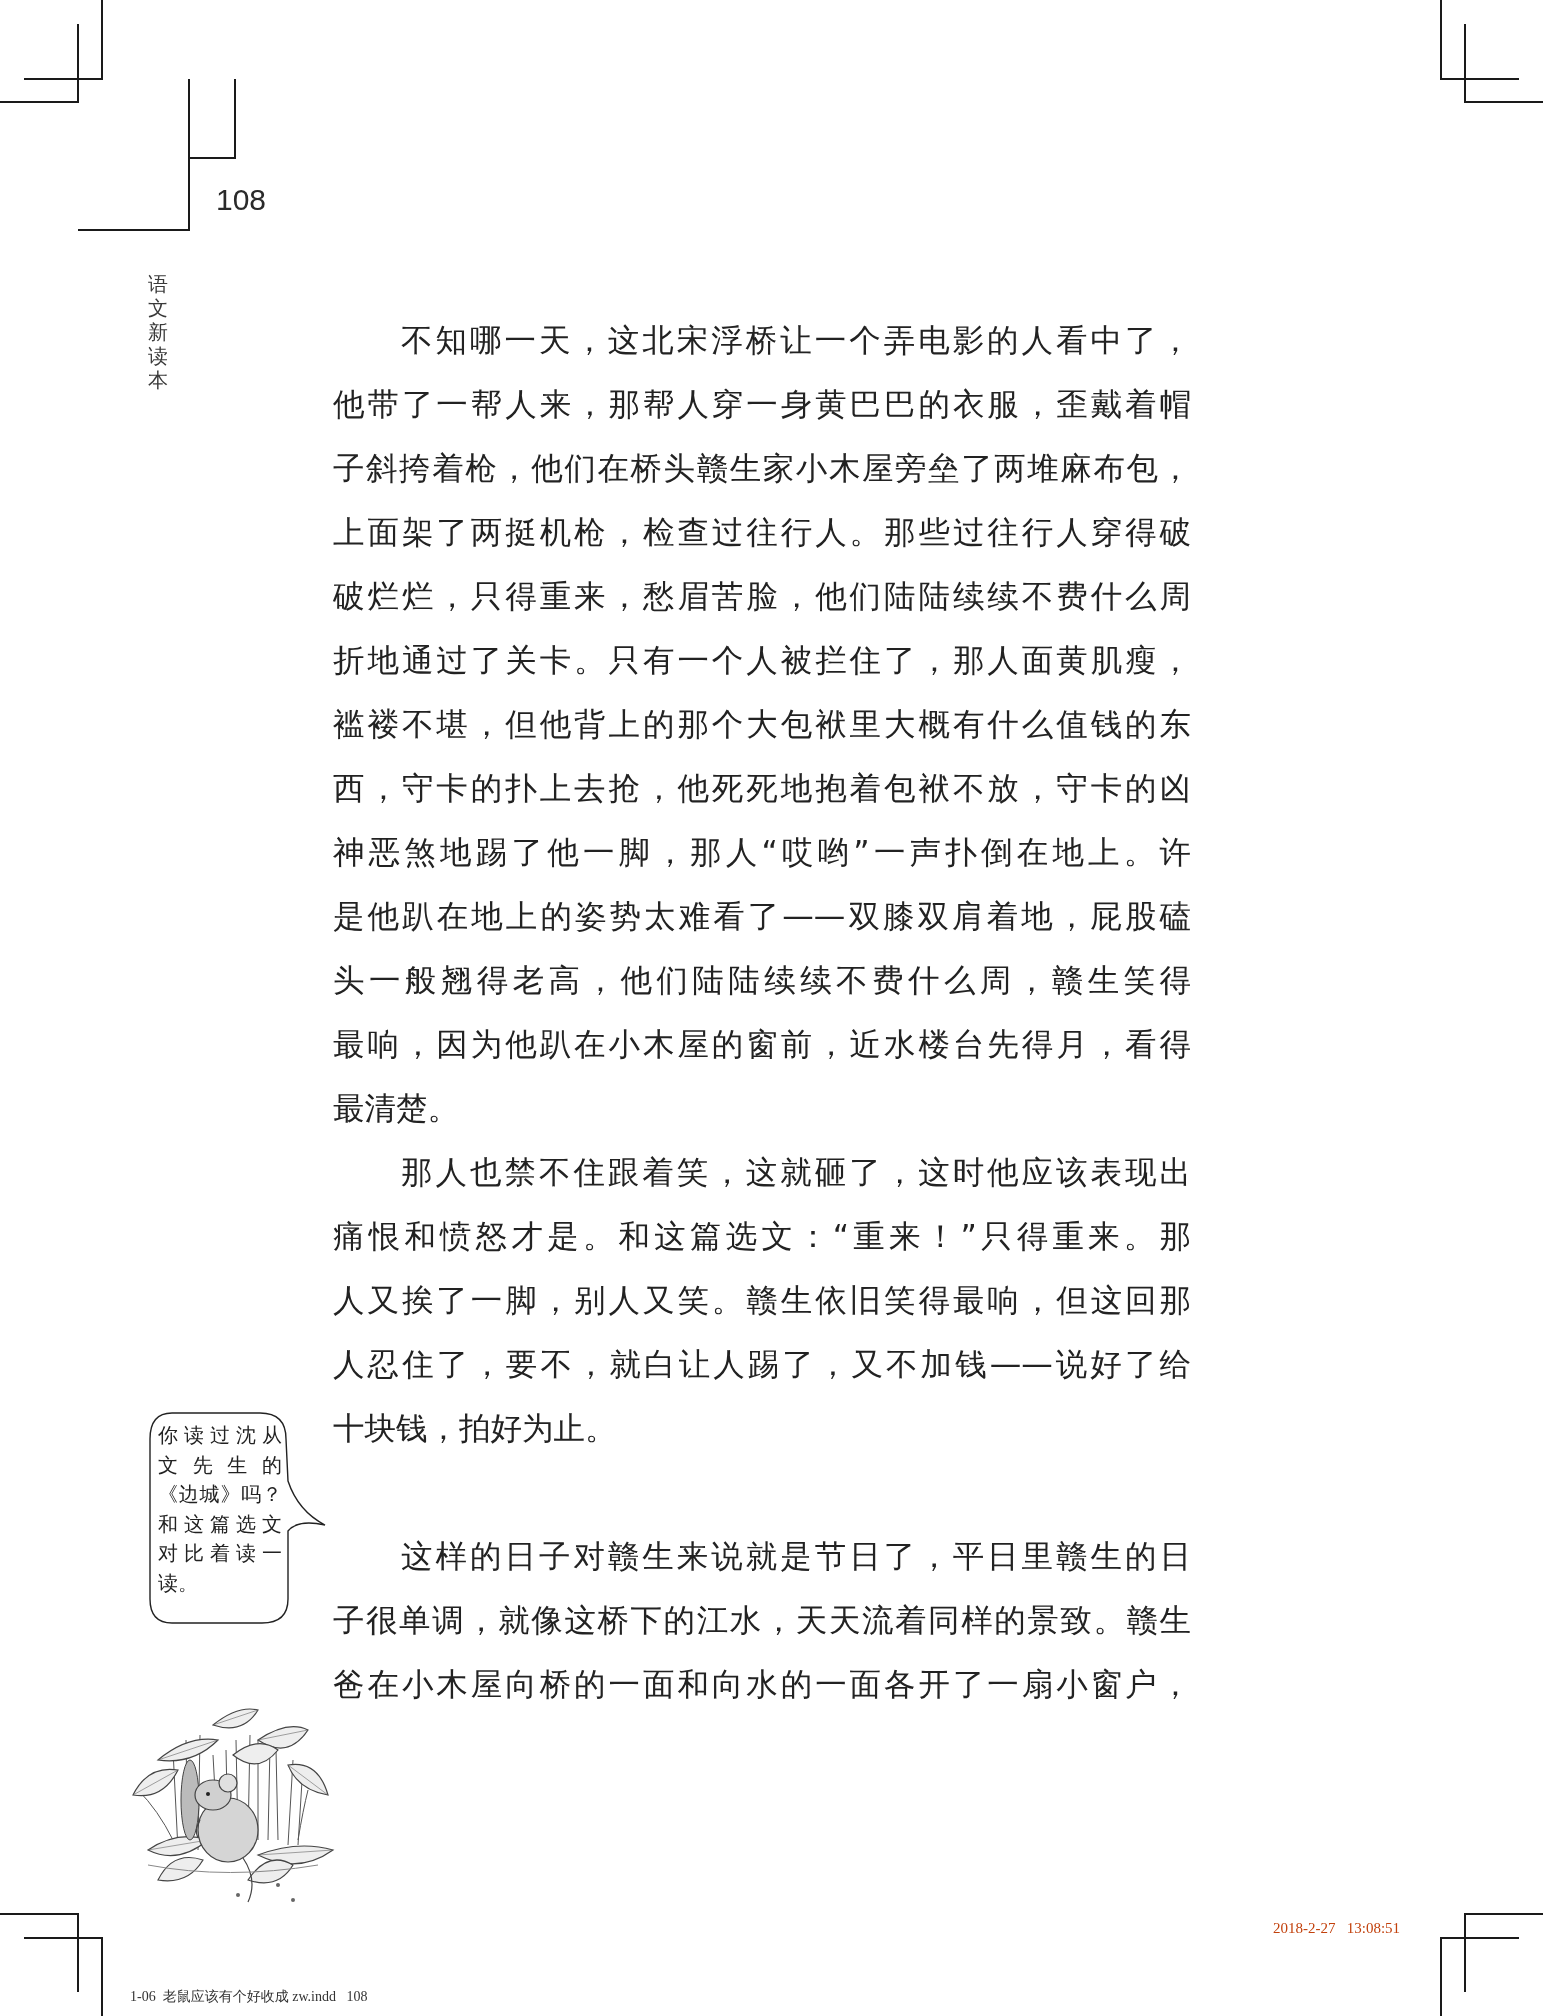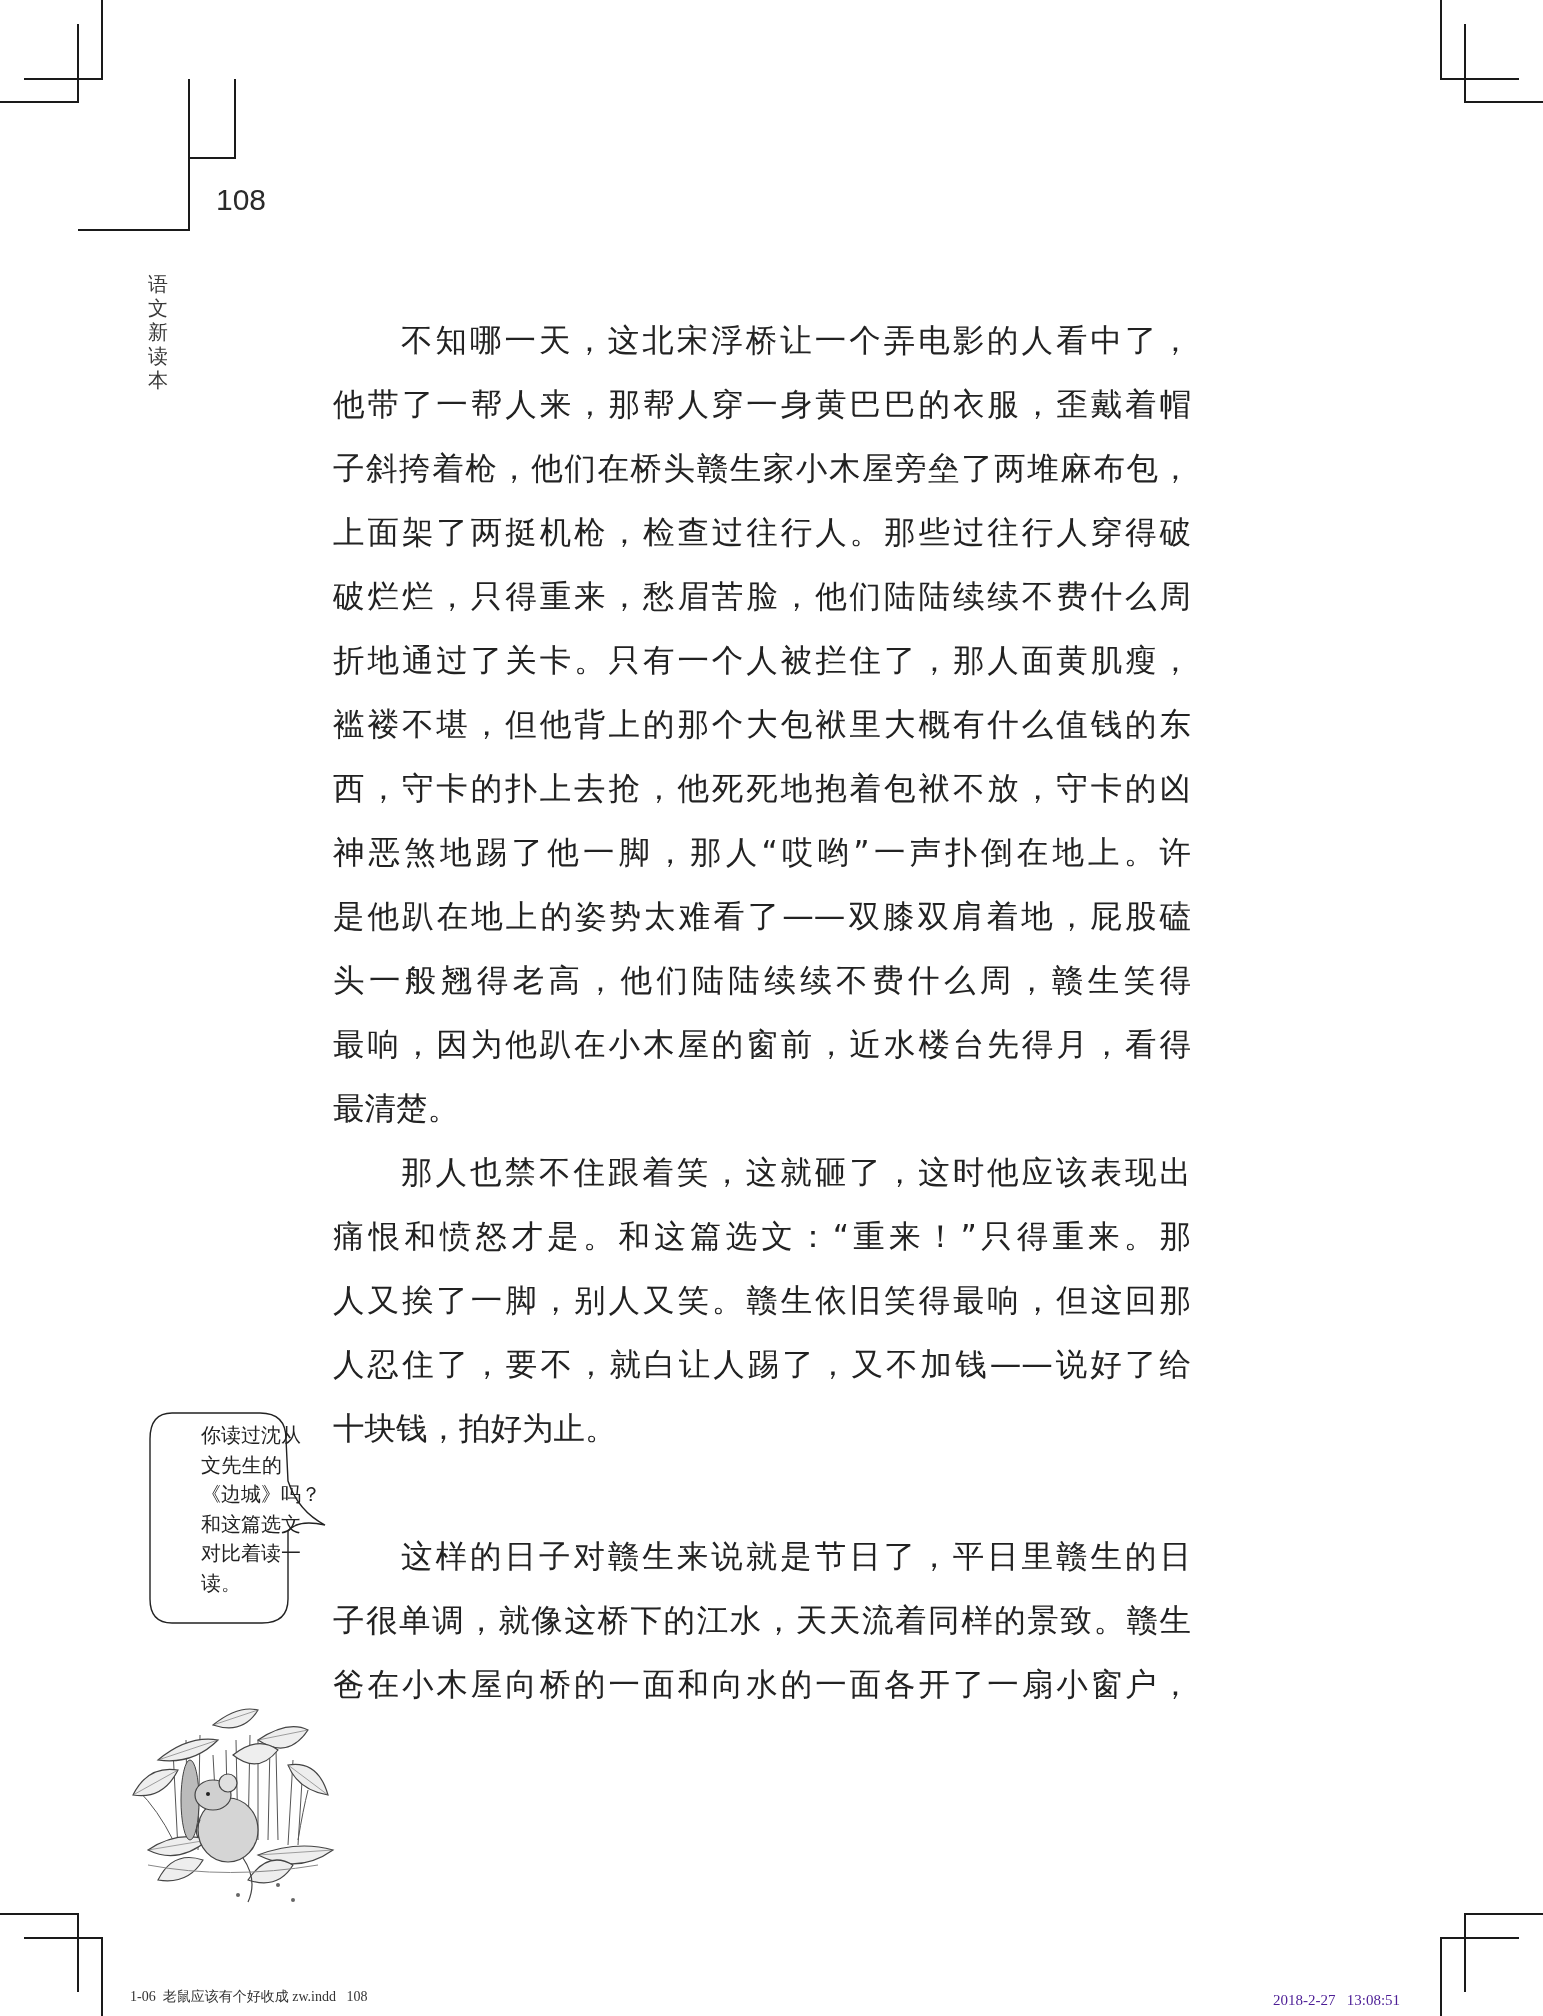--- a/index.html
+++ b/index.html
@@ -28,32 +28,32 @@
   .body-text .blank { display: block; height: 64px; }
   .bubble {
     position: absolute; left: 148px; top: 1411px; width: 180px; height: 214px;
   }
   .bubble svg { position: absolute; left: 0; top: 0; }
   .bubble-text {
     position: absolute; left: 10px; top: 10px; width: 124px;
     font-family: "DejaVu Serif", serif;
     font-size: 20px; line-height: 29.5px; color: #222222;
   }
-  .bubble-text span { display: block; white-space: nowrap; text-align: justify; text-align-last: justify; margin-left: 43px; }
+  .bubble-text span { display: block; white-space: nowrap; text-align: justify; text-align-last: justify; }
   .bubble-text span.last { text-align-last: left; }
   .illustration { position: absolute; left: 118px; top: 1680px; width: 230px; height: 230px; }
   .footer-left {
     position: absolute; left: 130px; top: 1988px;
     font-family: "Liberation Serif", "DejaVu Serif", serif;
     font-size: 14px; color: #333333; white-space: pre;
   }
   .footer-right {
-    position: absolute; left: 1273px; top: 1992px;
+    position: absolute; left: 1273px; top: 1920px;
     font-family: "Liberation Serif", "DejaVu Serif", serif;
-    font-size: 15px; color: #4c1d95; white-space: pre;
+    font-size: 15px; color: #c2410c; white-space: pre;
   }
 </style>
 </head>
 <body>
 
 <div class="line" style="left:101px;top:0;width:2px;height:79px;"></div>
 <div class="line" style="left:24px;top:78px;width:79px;height:2px;"></div>
 <div class="line" style="left:77px;top:24px;width:2px;height:79px;"></div>
 <div class="line" style="left:0;top:101px;width:79px;height:2px;"></div>
 

